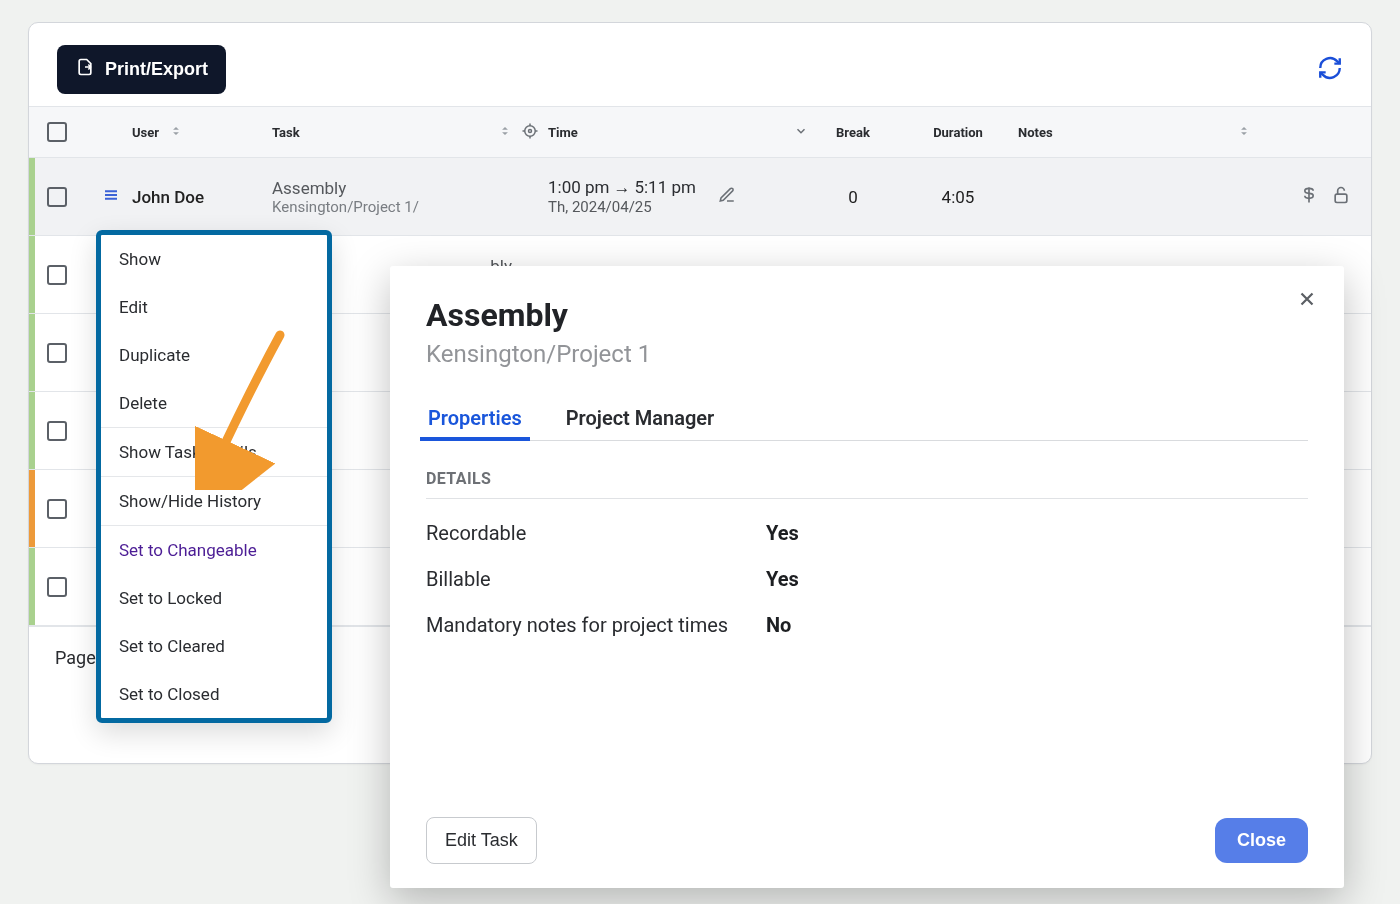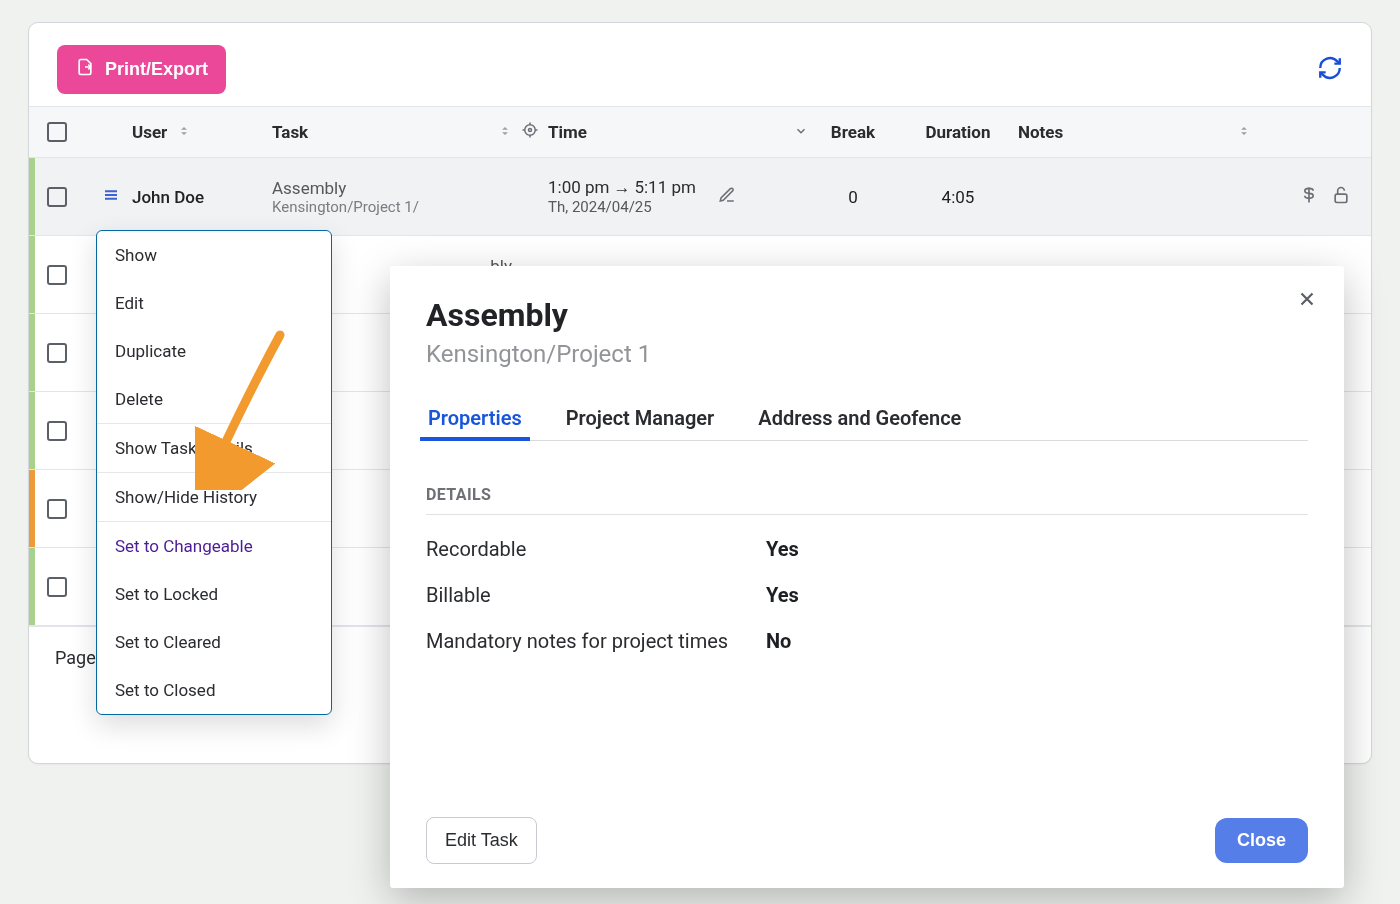--- a/index.html
+++ b/index.html
@@ -28,21 +28,21 @@
   .toolbar {
     display: flex;
     align-items: center;
     justify-content: space-between;
     padding: 22px 28px 12px 28px;
   }
   .btn-primary {
     display: inline-flex;
     align-items: center;
     gap: 10px;
-    background: #ec4899;
+    background: #0f172a;
     color: #fff;
     border: none;
     padding: 12px 18px;
     font-size: 18px;
     font-weight: 600;
     border-radius: 8px;
     cursor: pointer;
   }
   .btn-primary svg { width: 20px; height: 20px; }
   .refresh { cursor: pointer; color: #1a4ed8; }
@@ -50,21 +50,21 @@
 
   
   .thead {
     display: flex;
     align-items: center;
     background: #f6f7f9;
     border-top: 1px solid #e2e5e9;
     border-bottom: 1px solid #e2e5e9;
     height: 52px;
     padding-left: 18px;
-    font-size: 17px;
+    font-size: 13px;
     font-weight: 700;
     color: #2a2c30;
   }
   .thead .cell, .row .cell { display:flex; align-items:center; }
   .c-check { width: 55px; }
   .c-menu  { width: 30px; }
   .c-user  { width: 140px; gap:10px; }
   .c-task  { width: 240px; }
   .c-target{ width: 36px; justify-content:center; }
   .c-time  { width: 260px; gap:10px; }
@@ -112,21 +112,21 @@
 
   .footer { padding: 20px 26px; font-size:18px; color:#2a2c30; border-top:1px solid #e2e5e9;}
 
   
   .context-menu {
     position:absolute;
     left: 96px;
     top: 230px;
     width: 236px;
     background:#fff;
-    border:1px solid #0369a1;
+    border:5px solid #0369a1;
     border-radius:6px;
     box-shadow: 0 10px 28px rgba(0,0,0,0.14);
     z-index: 60;
     font-size: 17px;
   }
   .context-menu .mi {
     padding: 14px 18px;
     cursor:pointer;
     color:#2a2c30;
   }
@@ -152,21 +152,21 @@
     display:flex; flex-direction:column;
   }
   .modal .close { position:absolute; top:22px; right:26px; cursor:pointer; color:#5b5f64;}
   .modal .close svg { width:22px; height:22px; }
   .modal h1 { font-size:32px; font-weight:700; color:#212327; }
   .modal .crumb { font-size:24px; color:#929498; margin-top:6px; }
   .tabs { display:flex; gap:40px; margin-top:30px; border-bottom:1px solid #d9dbde; }
   .tab { padding: 8px 2px 10px 2px; font-size:20px; font-weight:600; color:#2a2c30; cursor:pointer; position:relative;}
   .tab.active { color:#1a56db; }
   .tab.active::after { content:""; position:absolute; left:-6px; right:-6px; bottom:-1px; height:4px; background:#1a56db; }
-  .section-label { margin-top:44px; font-size:16px; font-weight:700; color:#6d7075; letter-spacing:0.4px; }
+  .section-label { margin-top:28px; font-size:16px; font-weight:700; color:#6d7075; letter-spacing:0.4px; }
   .hr { height:1px; background:#e0e2e5; margin-top:10px; }
   .kv { display:flex; margin-top:22px; font-size:20px; }
   .kv .k { width:340px; color:#2a2c30; }
   .kv .v { font-weight:700; color:#1d1f22; }
   .modal-footer { margin-top:auto; display:flex; justify-content:space-between; align-items:center; padding-top:30px;}
   .btn-outline { border:1px solid #c7cace; background:#fff; padding:12px 18px; font-size:18px; border-radius:8px; cursor:pointer; color:#2a2c30; font-weight:500;}
   .btn-blue { background:#567ee8; color:#fff; border:none; padding:12px 22px; font-size:18px; border-radius:12px; cursor:pointer; font-weight:600;}
 </style>
 </head>
 <body>
@@ -371,21 +371,20 @@
 
 <div class="modal">
   <span class="close"><svg viewBox="0 0 24 24" fill="none" stroke="currentColor" stroke-width="2.4">
         <path d="M6 6l12 12M18 6L6 18"></path>
       </svg></span>
   <h1>Assembly</h1>
   <div class="crumb">Kensington/Project 1</div>
   <div class="tabs">
     <div class="tab active">Properties</div>
     <div class="tab">Project Manager</div>
-    <div class="tab">Address and Geofence</div>
   </div>
   <div class="section-label">DETAILS</div>
   <div class="hr"></div>
   <div class="kv">
       <div class="k">Recordable</div>
       <div class="v">Yes</div>
     </div>
   <div class="kv">
       <div class="k">Billable</div>
       <div class="v">Yes</div>

